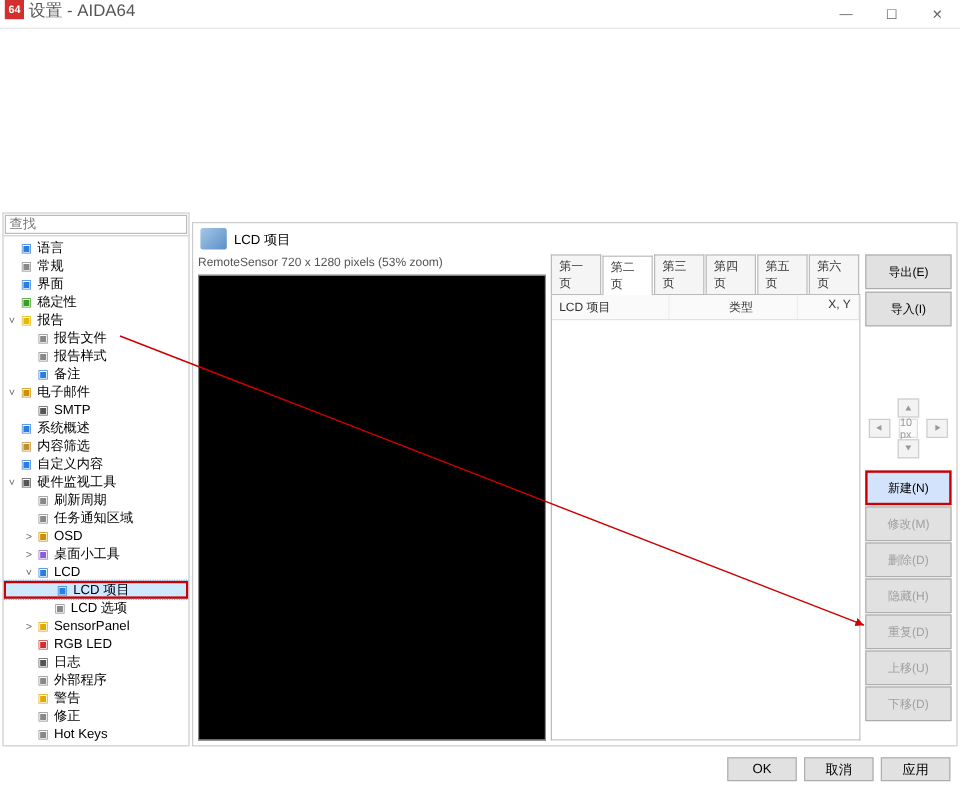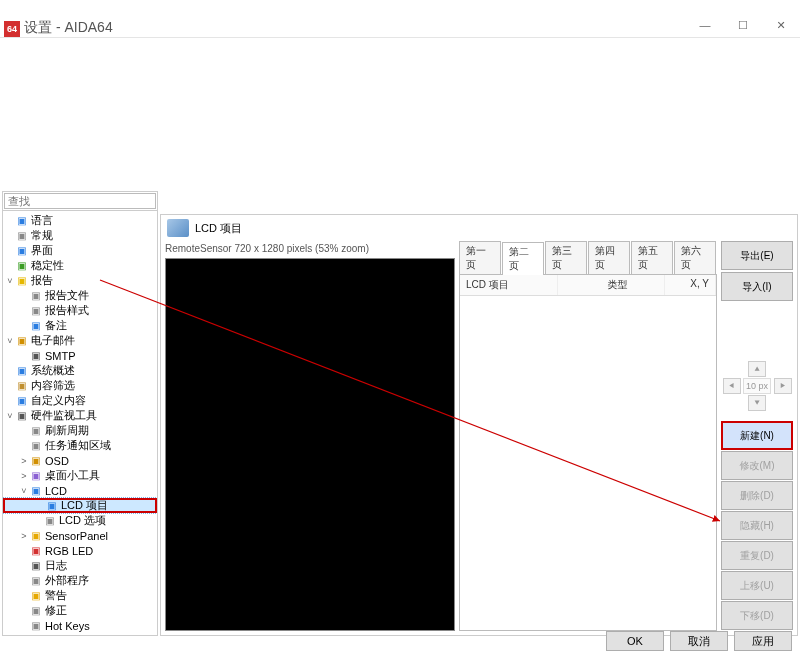--- a/index.html
+++ b/index.html
@@ -1,18 +1,18 @@
 <!DOCTYPE html>
 <html><head>
 <meta charset="utf-8">
 <style>
 * { box-sizing: border-box; margin: 0; padding: 0; font-family: "Microsoft YaHei", "Segoe UI", sans-serif; font-size: 11px; }
 body { background: #fff; width: 800px; height: 655px; overflow: hidden; position: relative; }
 
-.titlebar { height: 38px; background: #fff; border-bottom: 1px solid #e5e5e5; display: flex; align-items: flex-end; padding-left: 4px; }
+.titlebar { height: 24px; background: #fff; border-bottom: 1px solid #e5e5e5; display: flex; align-items: flex-start; padding-left: 4px; }
 .titlebar .app-icon { width: 16px; height: 16px; background: #d32f2f; color: #fff; font-size: 9px; font-weight: bold; display: flex; align-items: center; justify-content: center; margin-right: 4px; }
 .titlebar .title { color: #555; font-size: 14px; }
 .titlebar .winbtns { margin-left: auto; display: flex; }
 .titlebar .winbtn { width: 38px; height: 24px; display: flex; align-items: center; justify-content: center; color: #666; }
 
 .main { display: flex; height: 600px; align-items: flex-end; }
 .sidebar { width: 156px; border: 1px solid #ccc; margin: 2px; display: flex; flex-direction: column; background: #fff; }
 .search-box { border-bottom: 1px solid #ccc; padding: 1px; }
 .search-box input { width: 100%; border: 1px solid #bbb; padding: 1px 3px; height: 16px; font-size: 11px; }
 
@@ -48,21 +48,21 @@
 .list-header .col3 { flex: 1; text-align: right; }
 .list-body { flex: 1; background: #fff; }
 
 .rightbar { width: 72px; display: flex; flex-direction: column; gap: 2px; padding-top: 0; }
 .btn { border: 1px solid #adadad; background: #e1e1e1; padding: 2px 2px; font-size: 10px; text-align: center; color: #000; height: 29px; display:flex; align-items:center; justify-content:center;}
 .btn.disabled { color: #a0a0a0; }
 .btn.highlighted { border: 2px solid #c00; background: #d3e3fb; }
 .spacer { flex: 1; }
 .arrow-pad { display: grid; grid-template-columns: repeat(3, 1fr); gap: 1px; align-items: center; justify-items: center; margin: 6px 0; }
 .arrow-pad .cell { width: 18px; height: 16px; border: 1px solid #ccc; background: #f3f3f3; display:flex; align-items:center; justify-content:center; font-size:9px; color:#999;}
-.arrow-pad .center { grid-column: 2; font-size: 9px; color:#999; border:1px solid #ddd; background:#fafafa; width:28px;}
+.arrow-pad .center { grid-column: 2; font-size: 9px; color:#999; border:1px solid #ddd; background:#fafafa; width:16px;}
 .arrow-pad .blank { border:none; background:none; }
 
 .footer { position: absolute; bottom: 4px; right: 8px; display: flex; gap: 6px; }
 .footer .fbtn { width: 58px; height: 20px; border: 1px solid #adadad; background: #e1e1e1; font-size: 11px; display:flex; align-items:center; justify-content:center;}
 
 .annot-line { position: absolute; pointer-events: none; }
 
 
 .ic-globe{color:#2a7de1;} .ic-gear{color:#888;} .ic-window{color:#2a7de1;}
 .ic-shield{color:#3a9d23;} .ic-report{color:#e6b800;} .ic-doc{color:#888;}
@@ -283,21 +283,21 @@
           <div class="cell blank"></div>
         </div>
         <div class="spacer"></div>
         <div id="bottom-buttons">
             <div class="btn highlighted" style="margin-bottom: 1px;">新建(N)</div>
             <div class="btn disabled" style="margin-bottom: 1px;">修改(M)</div>
             <div class="btn disabled" style="margin-bottom: 1px;">删除(D)</div>
             <div class="btn disabled" style="margin-bottom: 1px;">隐藏(H)</div>
             <div class="btn disabled" style="margin-bottom: 1px;">重复(D)</div>
             <div class="btn disabled" style="margin-bottom: 1px;">上移(U)</div>
-            <div class="btn disabled" style="margin-bottom: 1px;">下移(D)</div>
+            <div class="btn disabled" style="margin-bottom: 16px;">下移(D)</div>
           </div>
       </div>
     </div>
   </div>
 </div>
 
 <div class="footer">
   <div class="fbtn">OK</div>
   <div class="fbtn">取消</div>
   <div class="fbtn">应用</div>

